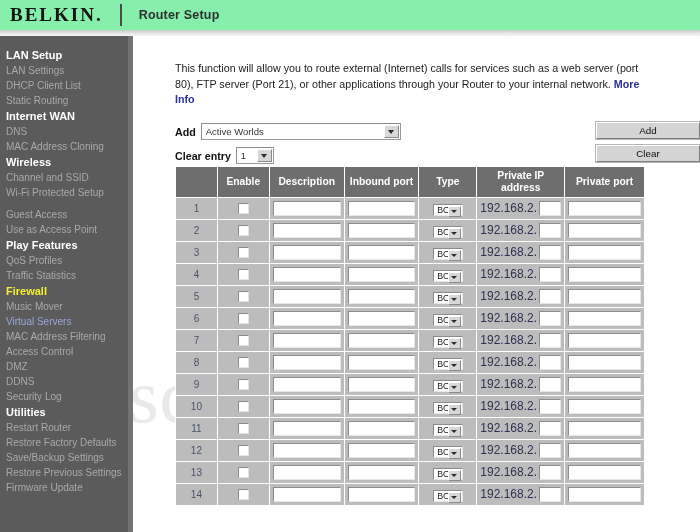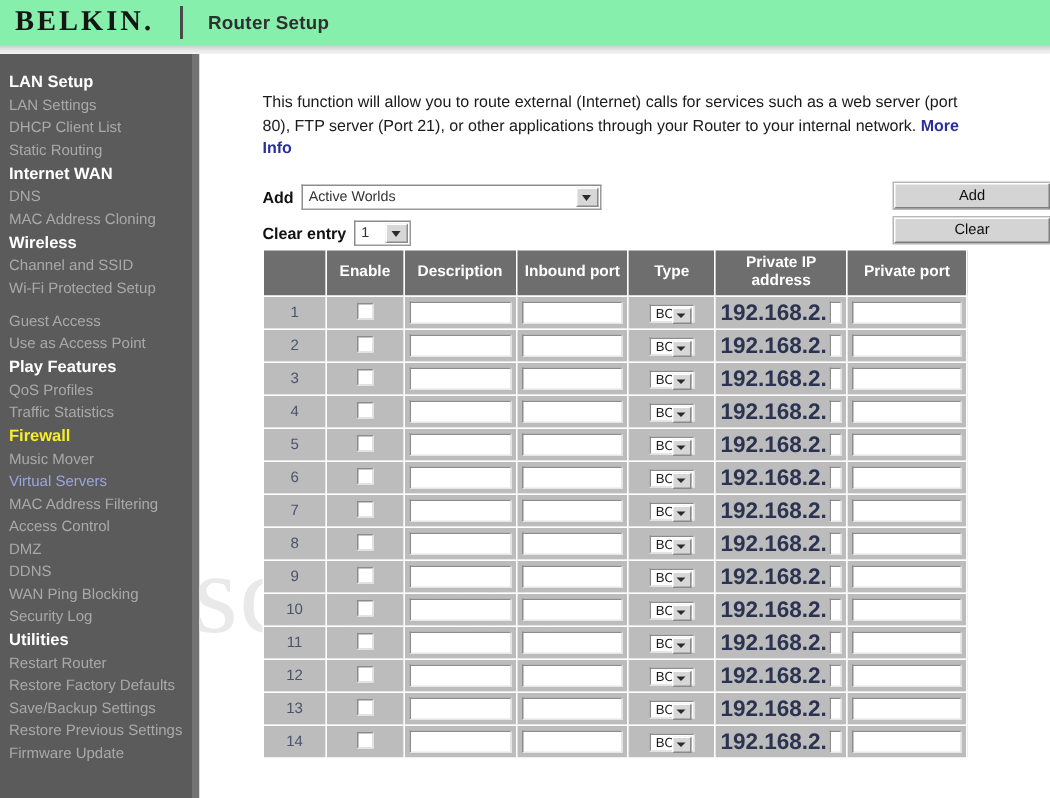--- a/index.html
+++ b/index.html
@@ -269,24 +269,23 @@
     width: 13px; height: 11px; right: 1px; top: 1px;
   }
   .type-sel .sel-arrow i {
     border-left: 3px solid transparent;
     border-right: 3px solid transparent;
     border-top: 3.5px solid #2b2b2b;
   }
   td.ipcell { padding: 1px 3px; }
   .ipwrap { display: flex; align-items: center; }
   .ipprefix {
-    font-size: 15px; color: #2b3350;
+    font-size: 12px; color: #2b3350;
     white-space: nowrap;
     margin-right: 2px;
-    font-weight: bold;
   }
   .ipinput {
     flex: 1;
     height: 15px;
     background: #ffffff;
     border: 1px solid #8c8c8c;
     border-right-color: #e6e6e6;
     border-bottom-color: #e6e6e6;
   }
 
@@ -330,21 +329,20 @@
       <div class="nav-head">Play Features</div>
       <div class="nav-item">QoS Profiles</div>
       <div class="nav-item">Traffic Statistics</div>
       <div class="nav-item active-section">Firewall</div>
       <div class="nav-item">Music Mover</div>
       <div class="nav-item current">Virtual Servers</div>
       <div class="nav-item">MAC Address Filtering</div>
       <div class="nav-item">Access Control</div>
       <div class="nav-item">DMZ</div>
       <div class="nav-item">DDNS</div>
-      <div class="nav-item">WAN Ping Blocking</div>
       <div class="nav-item">Security Log</div>
       <div class="nav-head">Utilities</div>
       <div class="nav-item">Restart Router</div>
       <div class="nav-item">Restore Factory Defaults</div>
       <div class="nav-item">Save/Backup Settings</div>
       <div class="nav-item">Restore Previous Settings</div>
       <div class="nav-item">Firmware Update</div>
     </div>
   <div class="sidebar-strip"></div>
 

